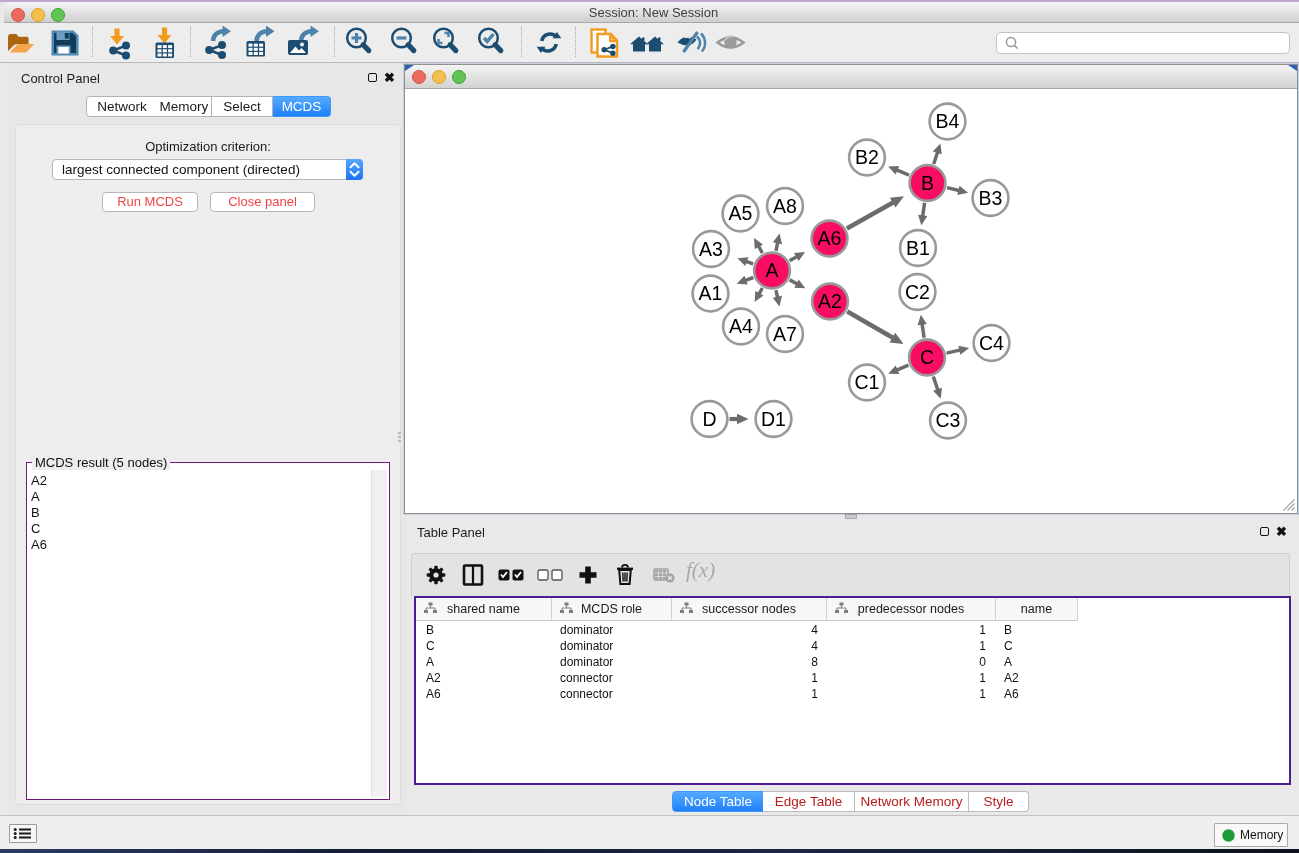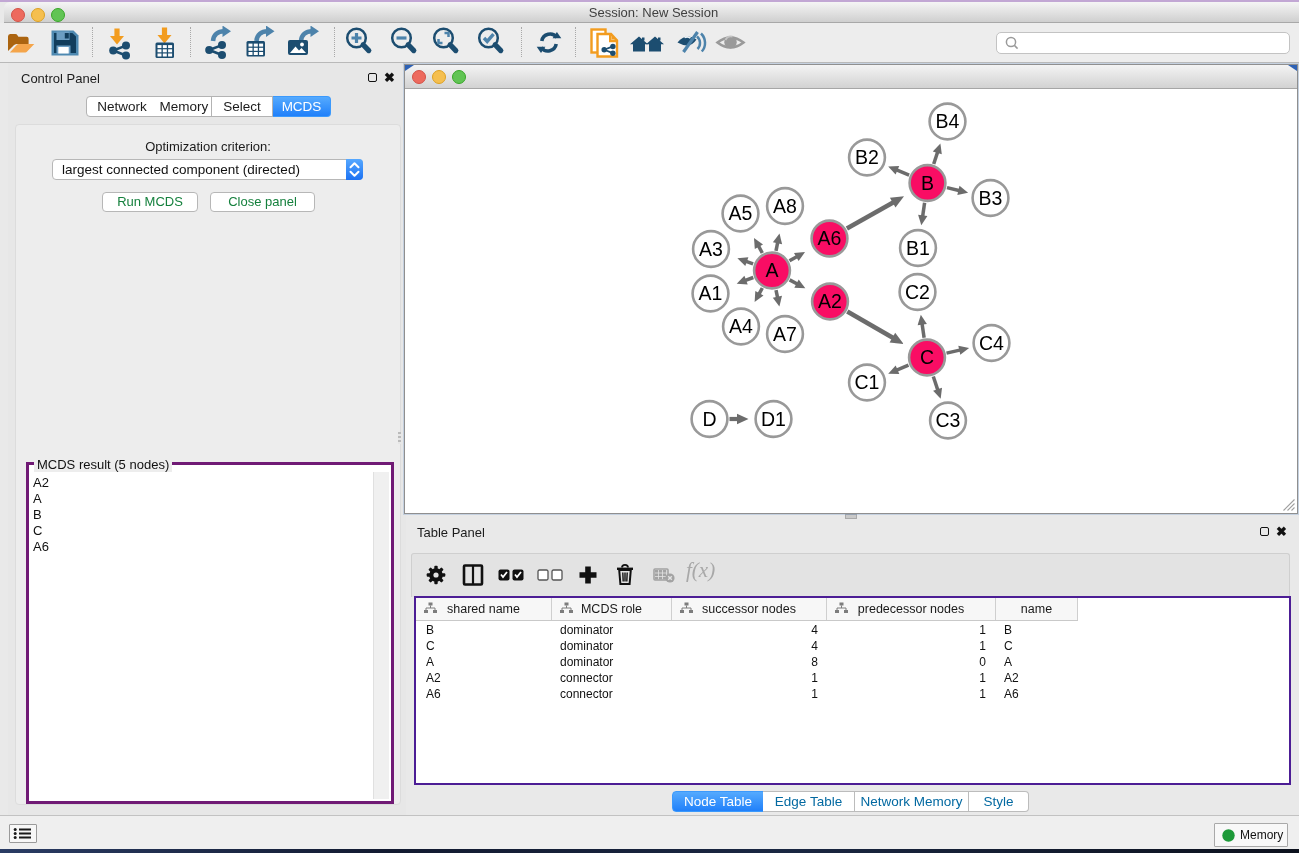--- a/index.html
+++ b/index.html
@@ -14,35 +14,35 @@
 #leftpanel{position:absolute;left:8px;top:63px;width:398px;height:752px;background:#e7e7e7}
 .paneltitle{font-size:13px;color:#1c1c1c}
 .floatbox{position:absolute;width:7px;height:7px;border:1.5px solid #111;border-radius:2px}
 .closex{position:absolute;font-size:13px;font-weight:bold;color:#111}
 .cptab{position:absolute;top:33px;height:19px;background:#fff;border:1px solid #b3b3b3;border-left:none;font-size:13.5px;color:#1b1b1b;text-align:center;line-height:19px}
 #cpinner{position:absolute;left:7px;top:61px;width:384px;height:679px;background:#ededed;border:1px solid #dcdcdc;border-radius:4px}
 #optlabel{position:absolute;left:0;top:14px;width:100%;text-align:center;font-size:13px;color:#1b1b1b}
 #combo{position:absolute;left:36px;top:34px;width:309px;height:19px;background:#fff;border:1px solid #b7b7b7;border-radius:4px}
 #combo .ctext{position:absolute;left:9px;top:2px;font-size:13.5px;color:#111}
 #combostep{position:absolute;right:-1px;top:-1px;width:17px;height:21px;border-radius:0 4px 4px 0;background:linear-gradient(#56a8ff,#1c72f3)}
-.cpbtn{position:absolute;top:67px;height:18px;background:#fff;border:1px solid #b7b7b7;border-radius:4px;font-size:13px;color:#15803d;text-align:center;line-height:18px}
-#mcdsbox{position:absolute;left:10px;top:337px;width:362px;height:336px;border:3px solid #701a75;background:#fff}
+.cpbtn{position:absolute;top:67px;height:18px;background:#fff;border:1px solid #b7b7b7;border-radius:4px;font-size:13px;color:#ef4444;text-align:center;line-height:18px}
+#mcdsbox{position:absolute;left:10px;top:337px;width:362px;height:336px;border:1px solid #701a75;background:#fff}
 #mcdslegend{position:absolute;left:5px;top:-8px;background:#ededed;font-size:13px;color:#111;padding:0 3px}
 #mcdslist{position:absolute;left:4px;top:10px;font-size:13px;color:#111;line-height:16px}
 #mcdssb{position:absolute;right:2px;top:7px;bottom:2px;width:15px;background:#f0f0f0;border-left:1px solid #e0e0e0}
 #netwin{position:absolute;left:404px;top:64px;width:892px;height:448px;background:#fff;border:1px solid #8f8f8f;box-shadow:0 0 0 1px rgba(90,140,200,0.25)}
 #nettitle{position:absolute;left:0;top:0;width:100%;height:23px;background:linear-gradient(#f4f4f4,#d2d2d2);border-bottom:1px solid #a6a6a6}
 #nettitle .title{position:absolute;left:0;top:4px;width:100%;text-align:center;font-size:13px;color:#333}
 #tablepanel{position:absolute;left:406px;top:518px;width:893px;height:300px}
 #ttoolbar{position:absolute;left:5px;top:35px;width:877px;height:43px;background:#e3e3e3;border:1px solid #cfcfcf;border-bottom:none;border-radius:3px 3px 0 0}
 #ttable{position:absolute;left:8px;top:78px;width:873px;height:185px;background:#fff;border:2px solid #4c1d95}
 #thead{position:absolute;left:0;top:0;width:662px;height:22px;background:#f7f7f7;border-bottom:1px solid #c9c9c9}
 .thcell{position:absolute;top:0;height:22px;border-right:1px solid #cfcfcf;font-size:12.5px;color:#1a1a1a;text-align:center;line-height:22px}
 .trow{position:absolute;font-size:12px;color:#111;height:16px;line-height:16px}
-.btab{position:absolute;top:273px;height:19px;background:#fff;border:1px solid #bcbcbc;border-left:none;font-size:13.5px;color:#0369a1;text-align:center;line-height:19px}
+.btab{position:absolute;top:273px;height:19px;background:#fff;border:1px solid #bcbcbc;border-left:none;font-size:13.5px;color:#b91c1c;text-align:center;line-height:19px}
 #statusbar{position:absolute;left:0;top:815px;width:1299px;height:34px;background:#efefef;border-top:1px solid #c2c2c2}
 #desktop-bottom{position:absolute;left:0;top:849px;width:1299px;height:4px;background:linear-gradient(90deg,#2a3c64,#121a30 30%,#1a2742 60%,#0c111d)}
 #membox{position:absolute;left:1214px;top:7px;width:72px;height:22px;background:#f8f8f8;border:1px solid #a9a9a9;border-radius:1px;font-size:12px;color:#111}
 #listbtn{position:absolute;left:9px;top:8px;width:26px;height:17px;background:#f7f7f7;border:1px solid #9a9a9a;border-radius:1px}
 </style></head><body>
 <div id="desktop-top"></div>
 <div id="titlebar">
  <div class="light" style="left:7px;background:#ed6a5e;border:0.5px solid #d35247"></div>
  <div class="light" style="left:27px;background:#f5bf4f;border:0.5px solid #dda123"></div>
  <div class="light" style="left:47px;background:#61c454;border:0.5px solid #38a628"></div>

